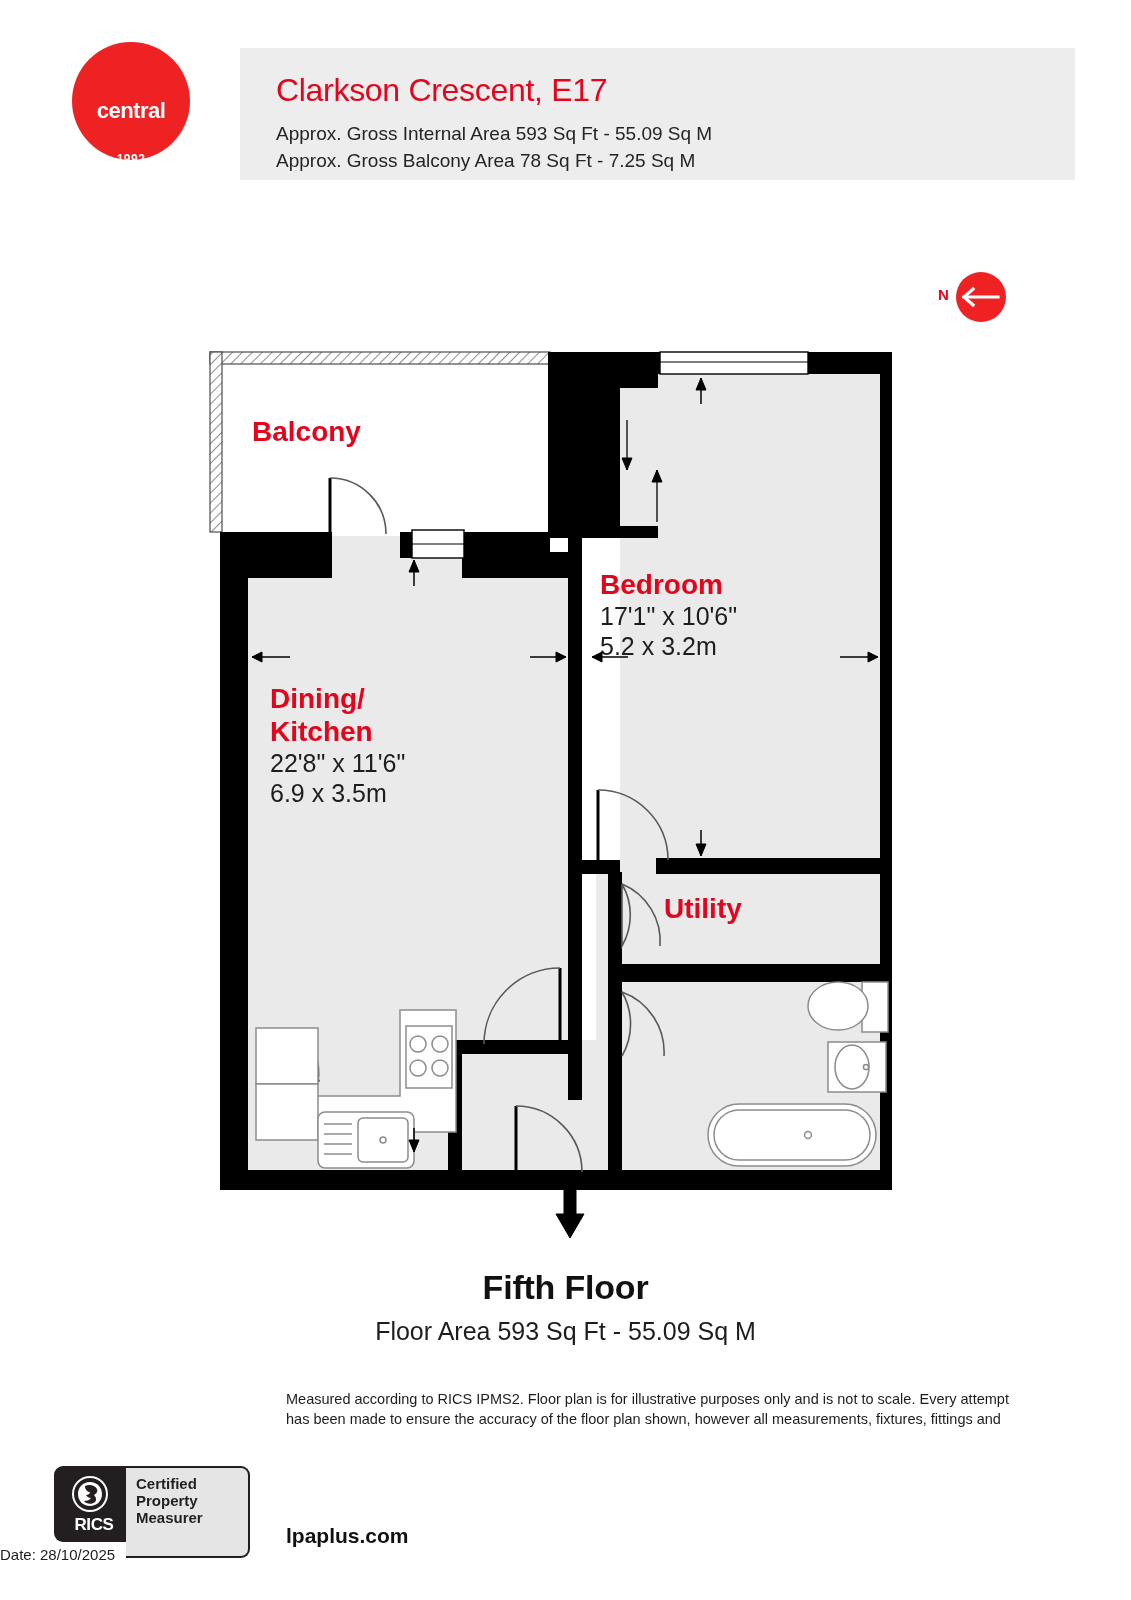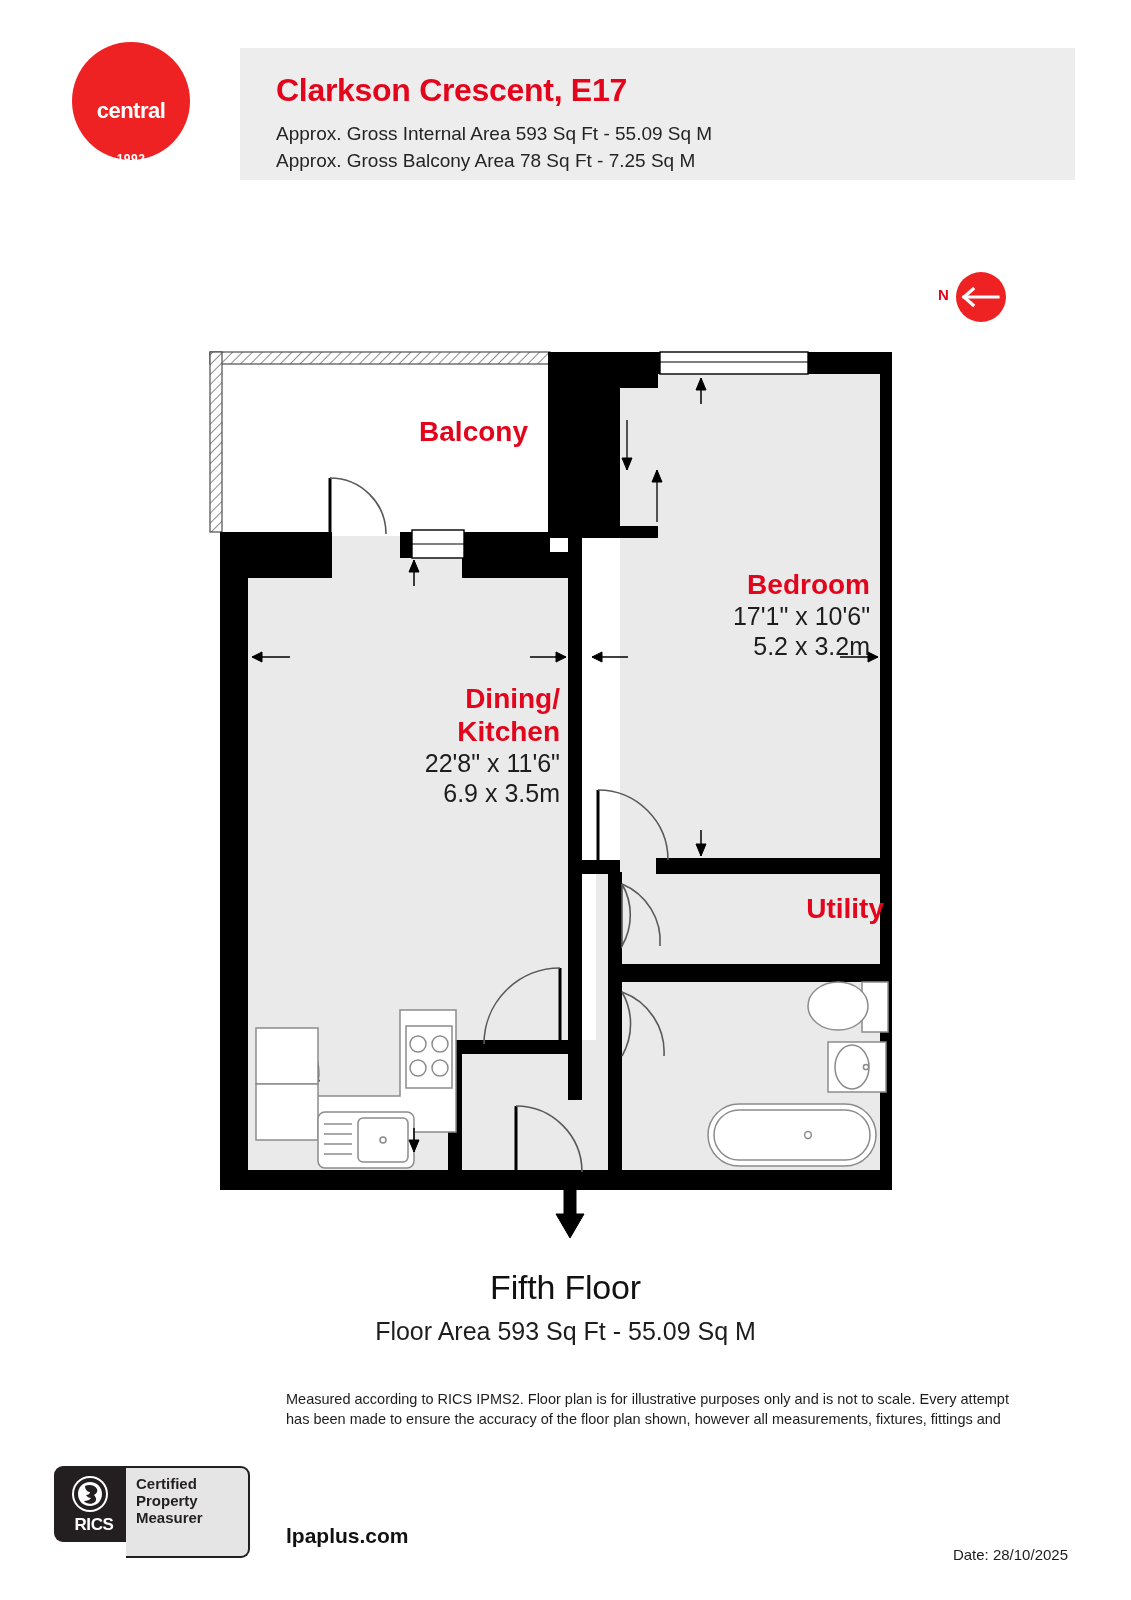--- a/index.html
+++ b/index.html
@@ -54,21 +54,21 @@
     font-weight: bold;
     letter-spacing: 0.5px;
     margin-top: 32px;
   }
   #title-text {
     position: absolute;
     left: 276px;
     top: 72px;
     color: #E3051B;
     font-size: 32px;
-    font-weight: bold;
+    font-weight: normal;
     letter-spacing: -0.3px;
     white-space: nowrap;
   }
   .subtitle-line {
     position: absolute;
     left: 276px;
     color: #242424;
     font-size: 19px;
     white-space: nowrap;
   }
@@ -115,21 +115,21 @@
     top: 0;
     width: 1131px;
     height: 1600px;
     pointer-events: none;
   }
   #floorplan .fp-svg { display: block; }
 
   
   .room-label {
     position: absolute;
-    text-align: right;
+    text-align: left;
     white-space: nowrap;
   }
   .room-name {
     color: #E3051B;
     font-weight: bold;
     font-size: 28px;
     line-height: 1.18;
   }
   .room-dims {
     color: #1d1d1d;
@@ -153,21 +153,21 @@
   #floor-caption {
     position: absolute;
     left: 0;
     top: 1268px;
     width: 1131px;
     text-align: center;
   }
   #floor-caption .floor-name {
     color: #111111;
     font-size: 34px;
-    font-weight: normal;
+    font-weight: bold;
     letter-spacing: -0.2px;
   }
   #floor-caption .floor-area {
     margin-top: 10px;
     color: #1d1d1d;
     font-size: 25px;
   }
 
   
   #rics-badge {
@@ -236,21 +236,20 @@
     top: 1524px;
     color: #111111;
     font-size: 21px;
     font-weight: bold;
   }
   #date-stamp {
     position: absolute;
     left: 0;
     top: 1546px;
     width: 1068px;
-    text-align: right;
     color: #1d1d1d;
     font-size: 15px;
   }
 </style>
 </head>
 <body>
 
 <div id="header-band"></div>
 
 <div id="brand-logo">

